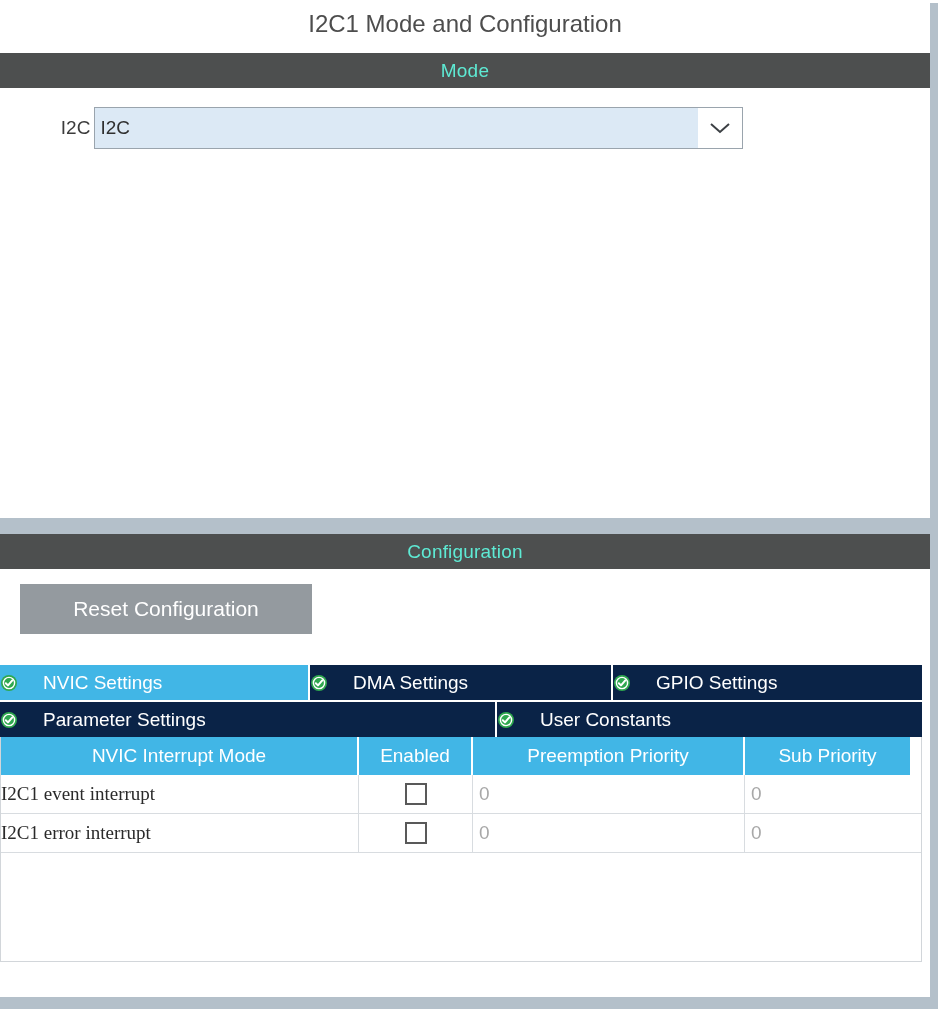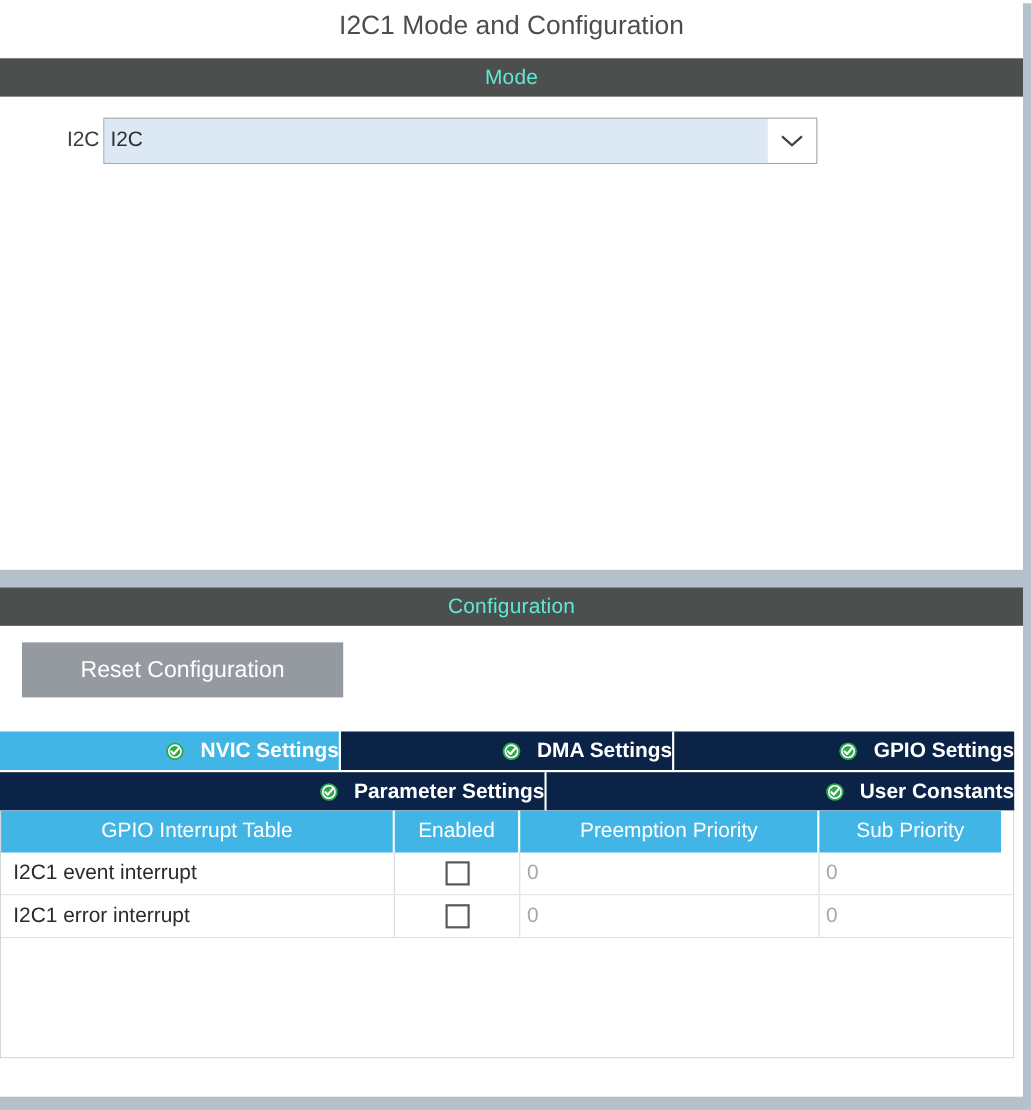--- a/index.html
+++ b/index.html
@@ -148,28 +148,27 @@
   }
   .tab-row {
     display: flex;
     width: 922px;
     height: 35px;
   }
   .tab-row.row2 { margin-top: 2px; border-radius: 11px; }
   .tab {
     background: #0a2347;
     color: #ffffff;
-    display: flex; align-items: center; justify-content: flex-end;
-    gap: 14px;
+    display: flex; align-items: center; justify-content: flex-start;
+    gap: 25px;
     font-size: 19px;
     cursor: pointer;
     border-right: 2px solid #ffffff;
     overflow: hidden;
     white-space: nowrap;
-    font-weight: bold;
   }
   .tab:last-child { border-right: none; }
   .tab.active {
     background: #41b6e6;
     color: #ffffff;
   }
   .tab-icon {
     width: 18px; height: 18px;
     flex: 0 0 18px;
     display: block;
@@ -206,21 +205,21 @@
     background: #ffffff;
   }
   .td {
     display: flex; align-items: center;
     border-right: 1px solid #d8dce0;
     font-size: 19px;
     color: #2a2a2a;
     overflow: hidden; white-space: nowrap;
   }
   .td:last-child { border-right: none; }
-  .td.name { padding-left: 11px; }
+  .td.name { padding-left: 0; font-family: Liberation Serif, serif; }
   .td.center { justify-content: center; }
   .td.num { padding-left: 6px; color: #a8a8a8; }
   .chkbox {
     width: 22px; height: 22px;
     border: 2px solid #595959;
     background: #ffffff;
     cursor: pointer;
   }
   .tbl-filler {
     height: 108px;
@@ -317,21 +316,21 @@
               <polyline points="5.8,9.2 8,11.4 12.3,6.4" fill="none" stroke="#ffffff" stroke-width="2" stroke-linecap="round" stroke-linejoin="round"></polyline>
             </svg>
           </span>
           <span>User Constants</span>
         </div>
       </div>
     </div>
 
     <div class="nvic-table">
       <div class="tbl-head">
-        <div class="th c1">GPIO Interrupt Table</div>
+        <div class="th c1">NVIC Interrupt Mode</div>
         <div class="th c2">Enabled</div>
         <div class="th c3">Preemption Priority</div>
         <div class="th c4">Sub Priority</div>
       </div>
 
       <div class="tr">
         <div class="td name c1">I2C1 event interrupt</div>
         <div class="td center c2">
           <span class="chkbox"></span>
         </div>

